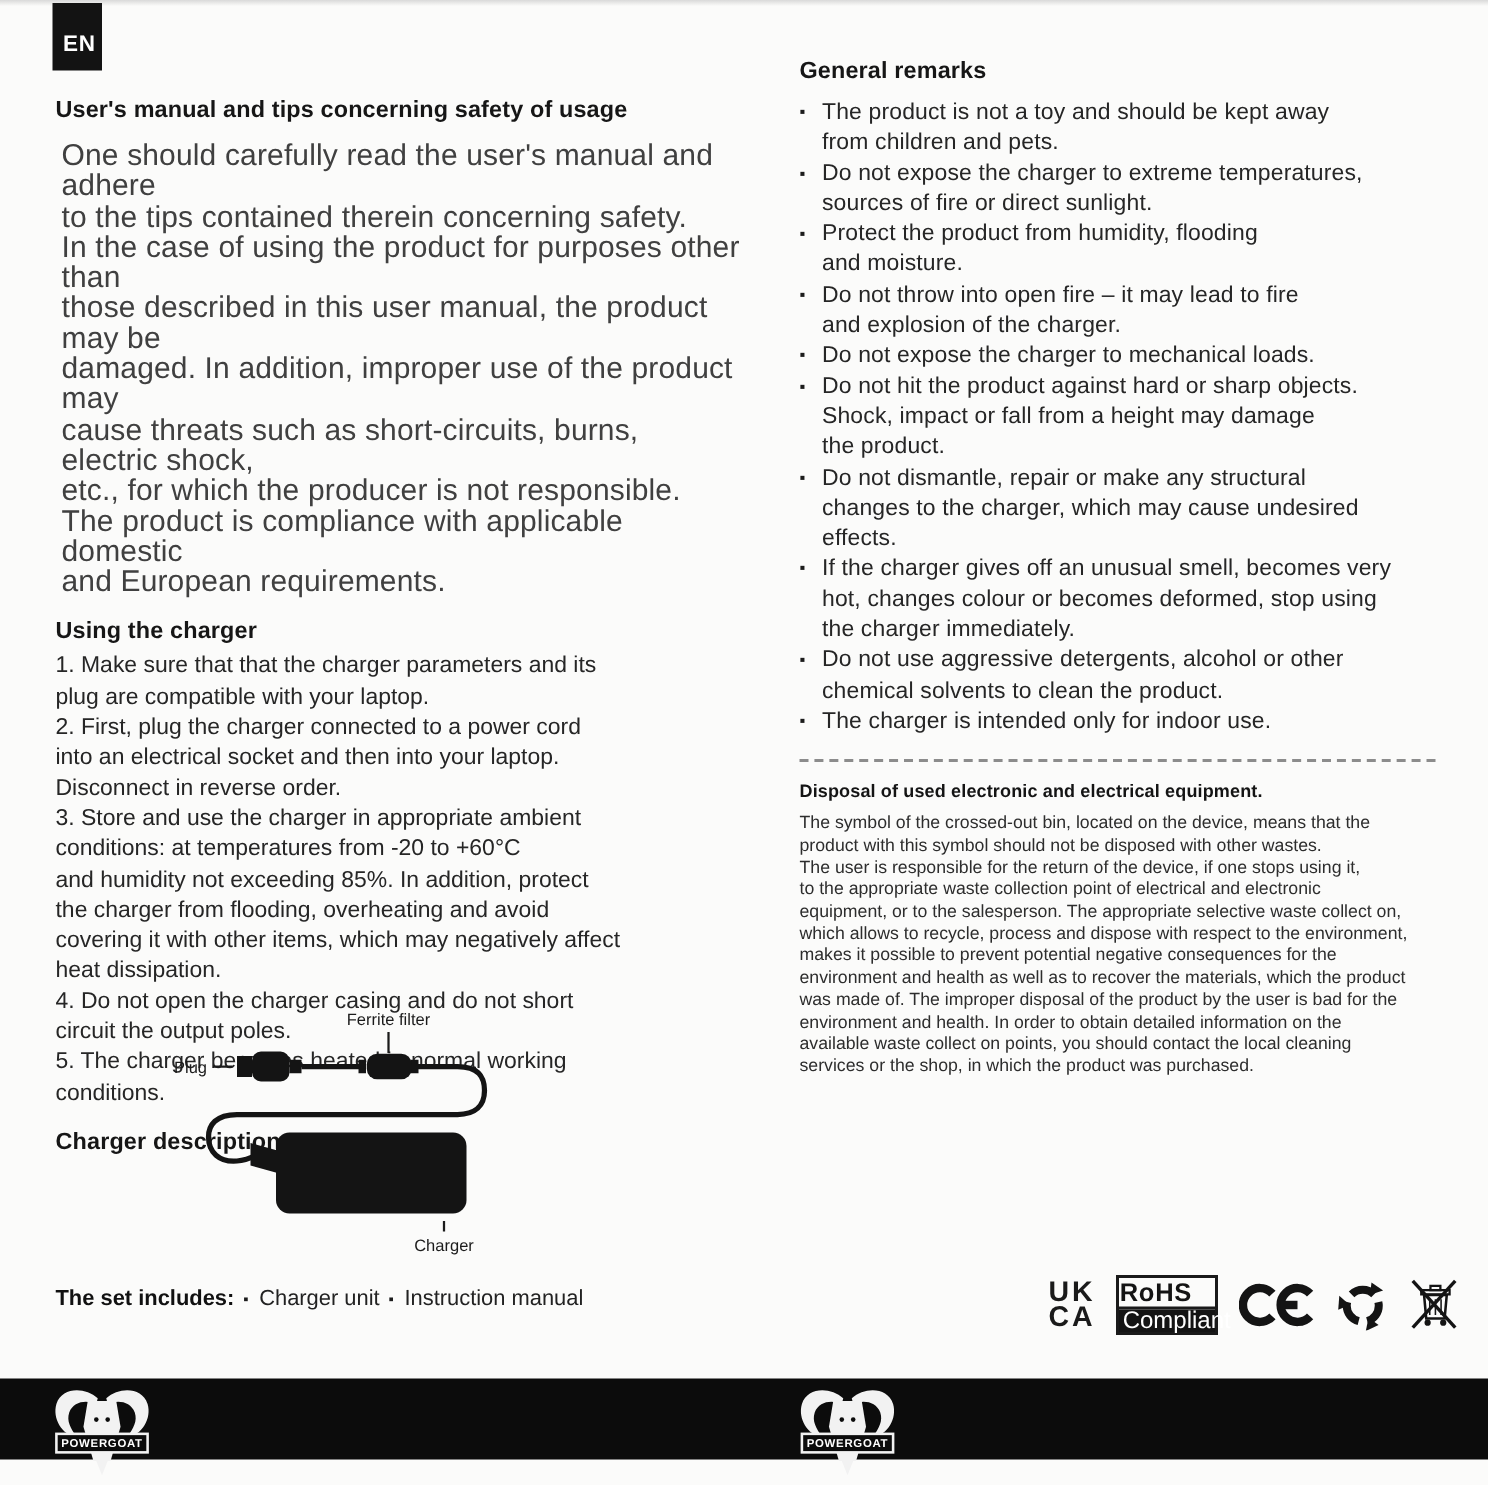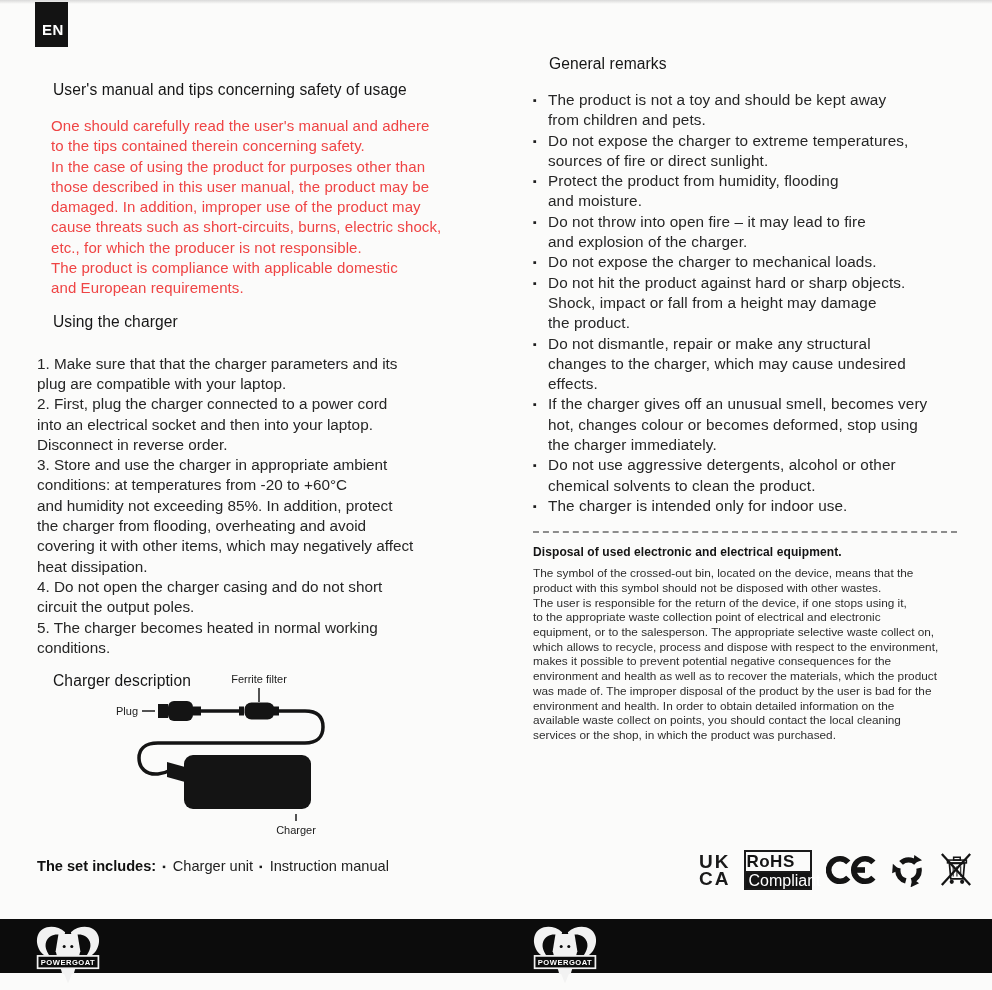--- a/index.html
+++ b/index.html
@@ -13,26 +13,26 @@
   }
   .en-badge{
     position:absolute;left:35px;top:2px;width:33px;height:45px;background:#131313;
     color:#fff;font-weight:bold;font-size:15px;letter-spacing:.5px;
     display:flex;align-items:flex-end;justify-content:flex-start;
     padding:0 0 9px 7px;box-sizing:border-box;
   }
   .col{position:absolute;}
   .col-left{left:37px;top:64px;width:458px;}
   .col-right{left:533px;top:38px;width:424px;}
-  h2{font-size:15.6px;font-weight:normal;color:#161616;margin:16px;line-height:20px;letter-spacing:.1px;}
+  h2{font-size:15.6px;font-weight:bold;color:#161616;margin:0;line-height:20px;letter-spacing:.1px;}
   .pre{white-space:pre-line;}
-  .body{font-size:15px;line-height:20.3px;color:#ef4444;margin:10px 0 0 14px;letter-spacing:.1px;}
+  .body{font-size:20px;line-height:20.3px;color:#404040;margin:10px 0 0 4px;letter-spacing:.1px;}
   .mt-using{margin-top:13px;}
   .mt-desc{margin-top:13px;}
-  .steps{margin-top:22px;}
+  .steps{margin-top:3px;}
   .steps div{font-size:15.3px;line-height:20.3px;color:#262626;}
   .bullets{list-style:none;margin:7px 0 0 0;padding:0;}
   .bullets li{
     position:relative;padding-left:15px;font-size:15.3px;line-height:20.3px;color:#262626;letter-spacing:.1px;
   }
   .bullets li::before{content:"▪";position:absolute;left:0;top:0;font-size:11px;color:#1c1c1c;}
   .dashed{margin-top:15px;border-top:2px dashed #8c8c8c;height:0;}
   h3.disposal{font-size:12px;font-weight:bold;color:#141414;margin:12px 0 0 0;line-height:14px;letter-spacing:.1px;}
   .small{font-size:11.8px;line-height:14.7px;color:#2d2d2d;margin:7px 0 0 0;}
   .diagram{position:absolute;left:108px;top:662px;width:300px;height:185px;}

